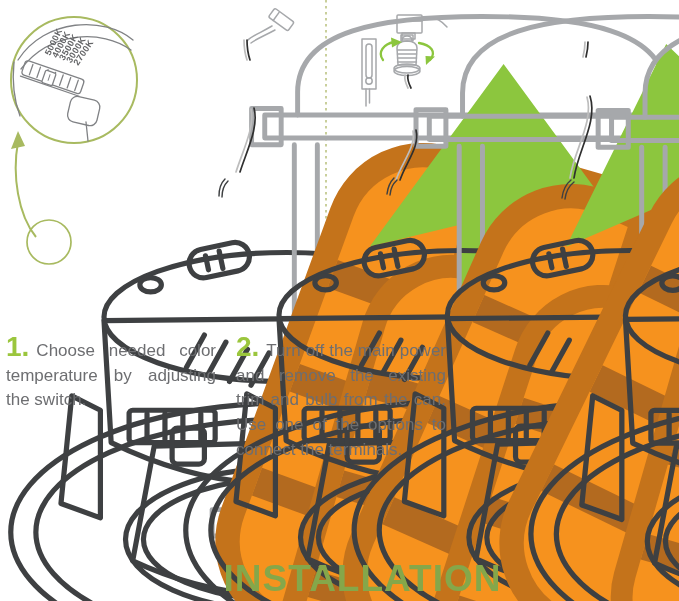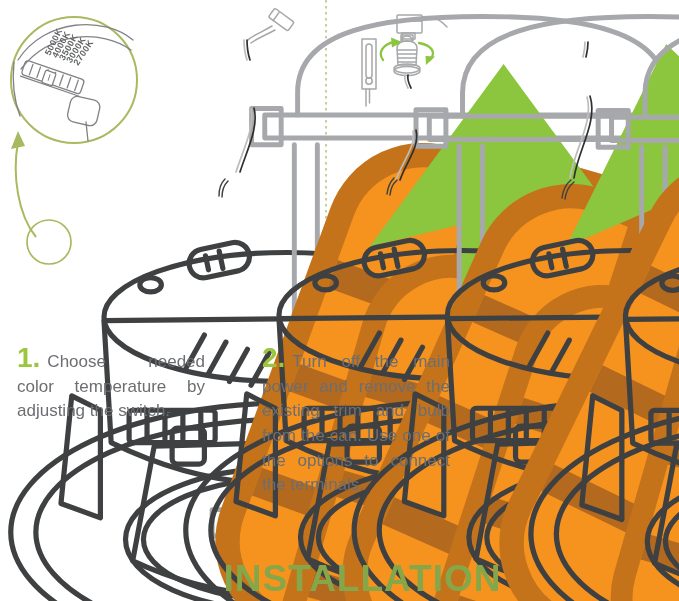--- a/index.html
+++ b/index.html
@@ -8,21 +8,21 @@
   svg.art{position:absolute;left:0;top:0;}
   .can{stroke:#A6A8AB;stroke-width:1.5;fill:none;stroke-linecap:round;stroke-linejoin:round;}
   .fix{stroke:#3E4042;stroke-width:1.45;fill:none;stroke-linecap:round;stroke-linejoin:round;}
   .wireB{stroke:#2F2F2F;stroke-width:1.7;fill:none;stroke-linecap:round;}
   .wireG{stroke:#BDBDBD;stroke-width:1.7;fill:none;stroke-linecap:round;}
   .green-stroke{stroke:#8CC63E;stroke-width:2.3;fill:none;stroke-linecap:round;}
   .olive{stroke:#A8BA60;fill:none;}
   .cct{font-family:"Liberation Sans","DejaVu Sans",sans-serif;font-size:9px;font-weight:700;
        fill:#636466;letter-spacing:.4px;}
   .step{position:absolute;top:333px;color:#6D6E71;font-size:17px;line-height:1.45;}
-  .step p{margin:11px;text-align:justify;}
+  .step p{margin:0;text-align:justify;}
   .num{color:#9BC63D;font-size:28px;font-weight:bold;line-height:1;margin-right:7px;}
   .title{position:absolute;left:0;right:0;top:558px;text-align:center;color:#85A74A;
          font-size:37px;font-weight:bold;letter-spacing:1px;padding-left:46px;}
 </style>
 </head>
 <body>
 
 <div class="page">
 
 <svg class="art" width="679" height="601" viewBox="0 0 679 601">
@@ -188,21 +188,21 @@
     <use href="#fixture" transform="translate(520,191) scale(0.857)"></use>
     <path class="fix" d="M562,198 C563,190 566,184 571,180 M565,199 C566,191 569,186 574,182"></path>
   </g>
 </svg>
 
 <div class="step" style="left:6px;width:210px;">
   <p>
     <span class="num">1.</span><span>Choose needed color temperature by adjusting the switch.</span>
   </p>
 </div>
-<div class="step" style="left:251px;width:210px;">
+<div class="step" style="left:236px;width:210px;">
   <p>
     <span class="num">2.</span><span>Turn off the main power and remove the existing trim and bulb from the can. Use one of the options to connect the terminals.</span>
   </p>
 </div>
 
 <div class="title">INSTALLATION</div>
 
 </div>
 
 </body></html>

